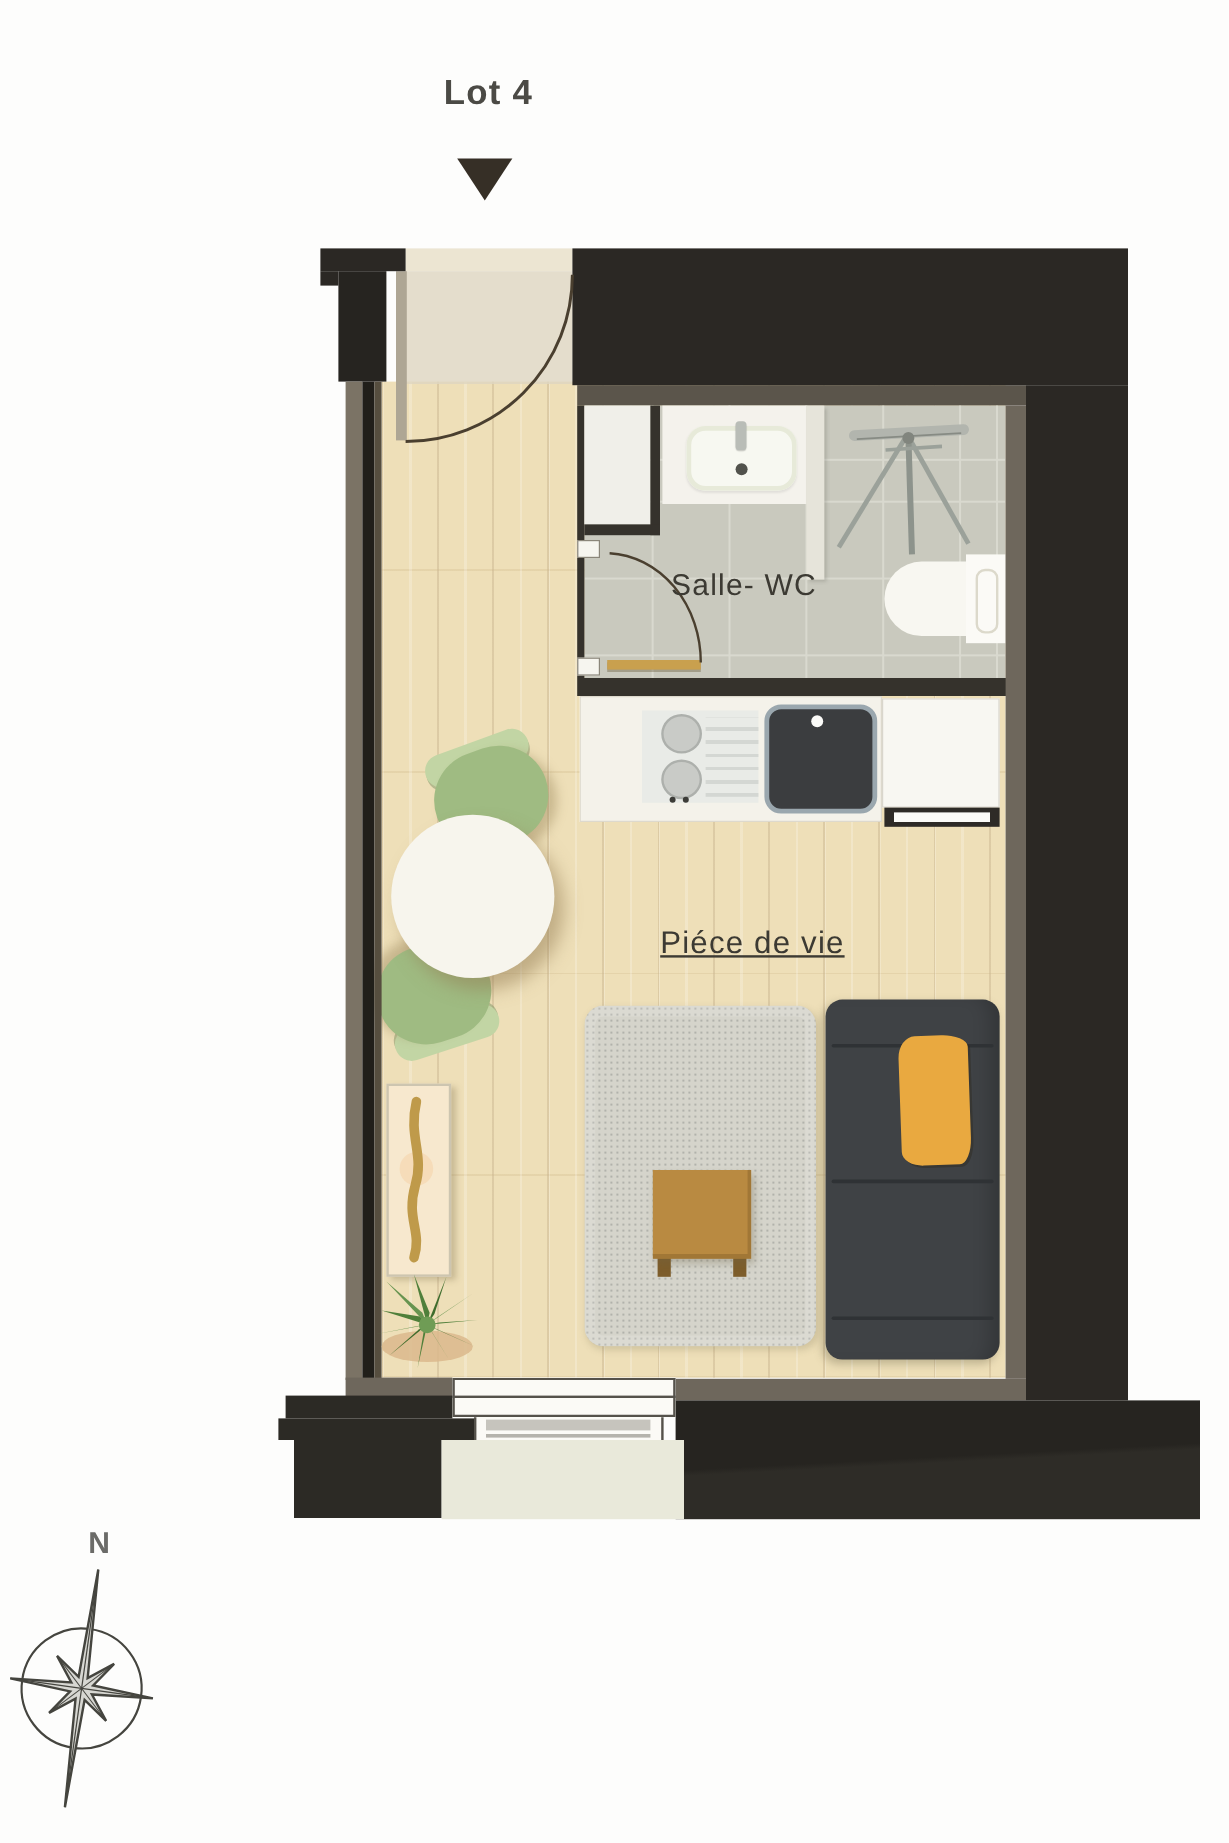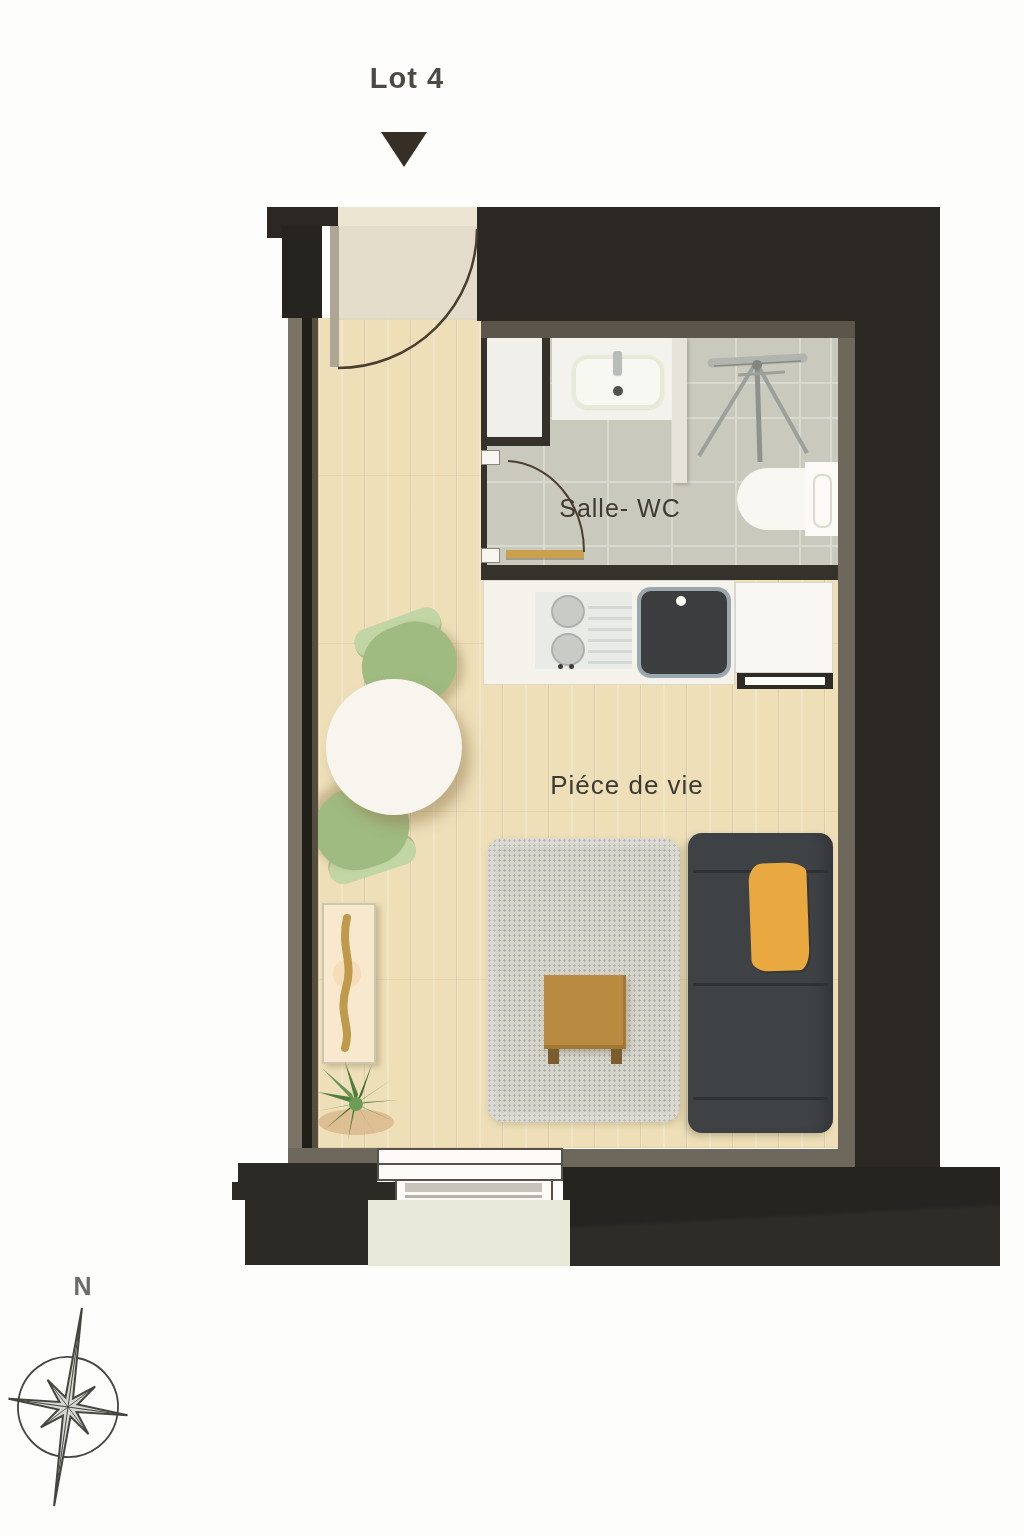--- a/index.html
+++ b/index.html
@@ -185,22 +185,22 @@
         <path d="M356 1104 L324 1130 L349 1108 Z" fill="#3e6c2c"></path>
         <path d="M356 1104 L312 1112 L348 1105 Z" fill="#679450"></path>
       </g>
       <circle cx="356" cy="1104" r="7" fill="#6f9c55"></circle>
     </g>
   </svg>
 
   <div class="a label" style="left:307px;top:62px;width:200px;font-size:29px;font-weight:bold;color:#4b4a45;">Lot 4</div>
   <div class="a" style="left:381px;top:132px;width:0;height:0;border-left:23px solid transparent;
               border-right:23px solid transparent;border-top:35px solid #362f26;"></div>
-  <div class="a label" style="left:510px;top:494px;width:220px;font-size:25px;">Salle- WC</div>
-  <div class="a label" style="left:517px;top:770px;width:220px;font-size:26px;">Piéce de vie</div>
+  <div class="a label" style="left:510px;top:474px;width:220px;font-size:25px;">Salle- WC</div>
+  <div class="a label" style="left:517px;top:770px;width:220px;font-size:26px;text-decoration:underline;">Piéce de vie</div>
 
   <div class="a label" style="left:63px;top:1272px;width:40px;font-size:25px;font-weight:bold;color:#6b6b68;">N</div>
   <svg class="a" style="left:0;top:1296px;" width="170" height="230" viewBox="0 0 170 230">
     <g transform="rotate(8 68 111)">
       <circle cx="68" cy="111" r="50" fill="none" stroke="#45453f" stroke-width="1.8"></circle>
       <polygon fill="#d7d7d2" stroke="#45453f" stroke-width="2" stroke-linejoin="miter" points="68,11 71.8,101.8 92,87 77.2,107.2 128,111 77.2,114.8 92,135 71.8,120.2
                 68,211 64.2,120.2 44,135 58.8,114.8 8,111 58.8,107.2 44,87 64.2,101.8"></polygon>
       <line x1="68" y1="11" x2="68" y2="211" stroke="#45453f" stroke-width="1"></line>
       <line x1="8" y1="111" x2="128" y2="111" stroke="#45453f" stroke-width="1"></line>
       <line x1="44" y1="87" x2="92" y2="135" stroke="#45453f" stroke-width="0.8"></line>

